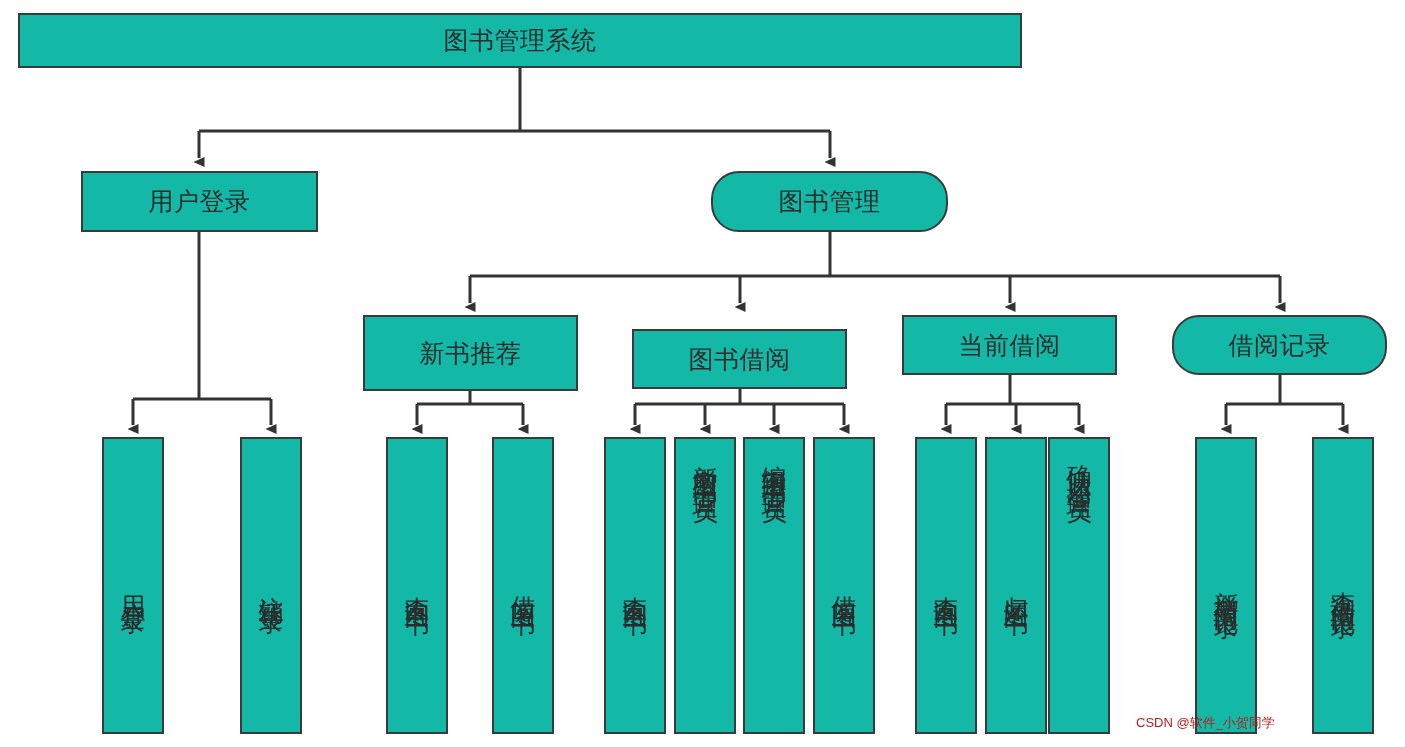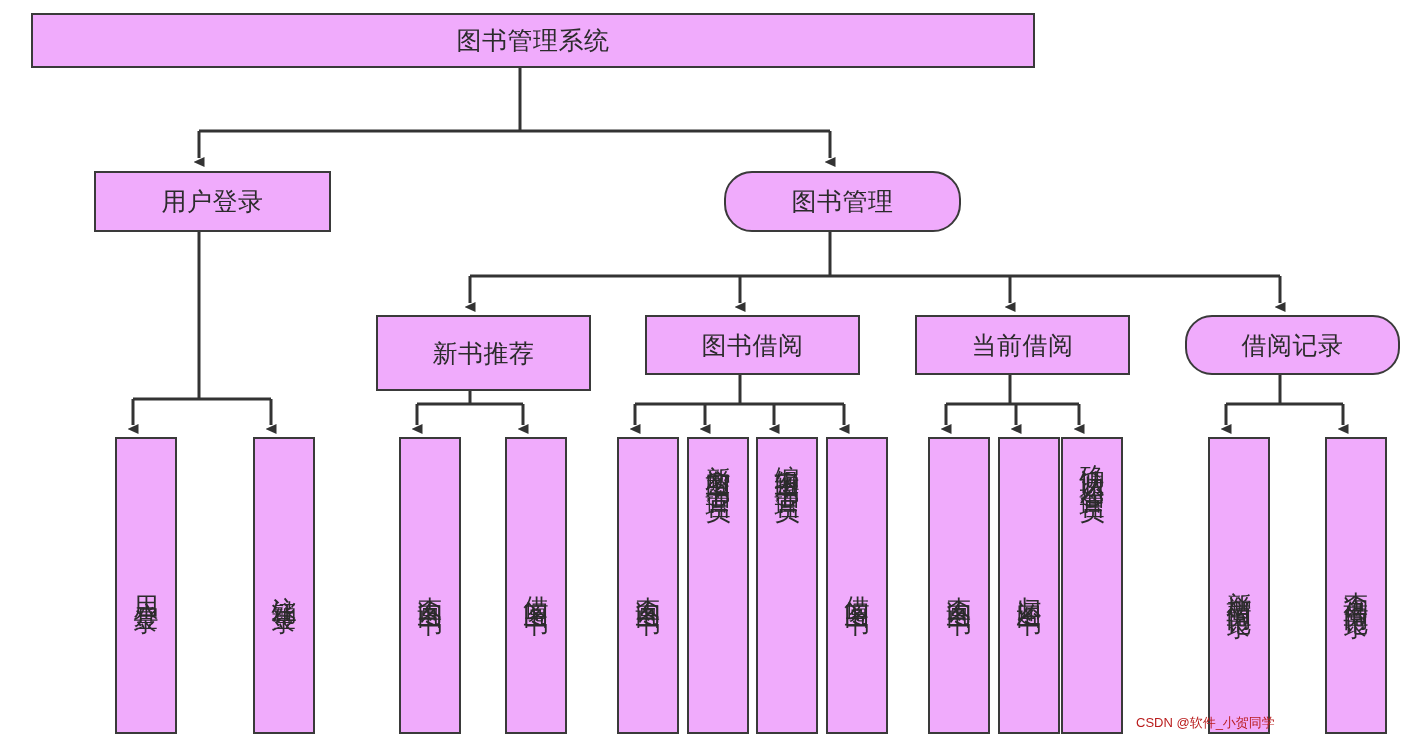--- a/index.html
+++ b/index.html
@@ -22,27 +22,26 @@
     left: 0;
     top: 0;
     width: 1405px;
     height: 747px;
     pointer-events: none;
   }
   .node {
     position: absolute;
     box-sizing: border-box;
     border: 2.5px solid #3a3a3a;
-    background: #f0abfc;
+    background: #14b8a6;
     display: flex;
     align-items: center;
     justify-content: center;
     color: #2b2b2b;
     z-index: 2;
-    margin-left: 13px;
   }
   .node .label {
     display: block;
     text-align: center;
     line-height: 1.08;
     white-space: nowrap;
   }
   
   .node.horiz .label {
     font-size: 25px;
@@ -151,21 +150,21 @@
   </div>
 
   <div class="node horiz" style="left:711px; top:171px; width:237px; height:61px;border-radius:28px;">
     <span class="label">图书管理</span>
   </div>
 
   <div class="node horiz" style="left:363px; top:315px; width:215px; height:76px;">
     <span class="label">新书推荐</span>
   </div>
 
-  <div class="node horiz" style="left:632px; top:315px; width:215px; height:60px;">
+  <div class="node horiz" style="left:632px; top:329px; width:215px; height:60px;">
     <span class="label">图书借阅</span>
   </div>
 
   <div class="node horiz" style="left:902px; top:315px; width:215px; height:60px;">
     <span class="label">当前借阅</span>
   </div>
 
   <div class="node horiz" style="left:1172px; top:315px; width:215px; height:60px;border-radius:27px;">
     <span class="label">借阅记录</span>
   </div>

